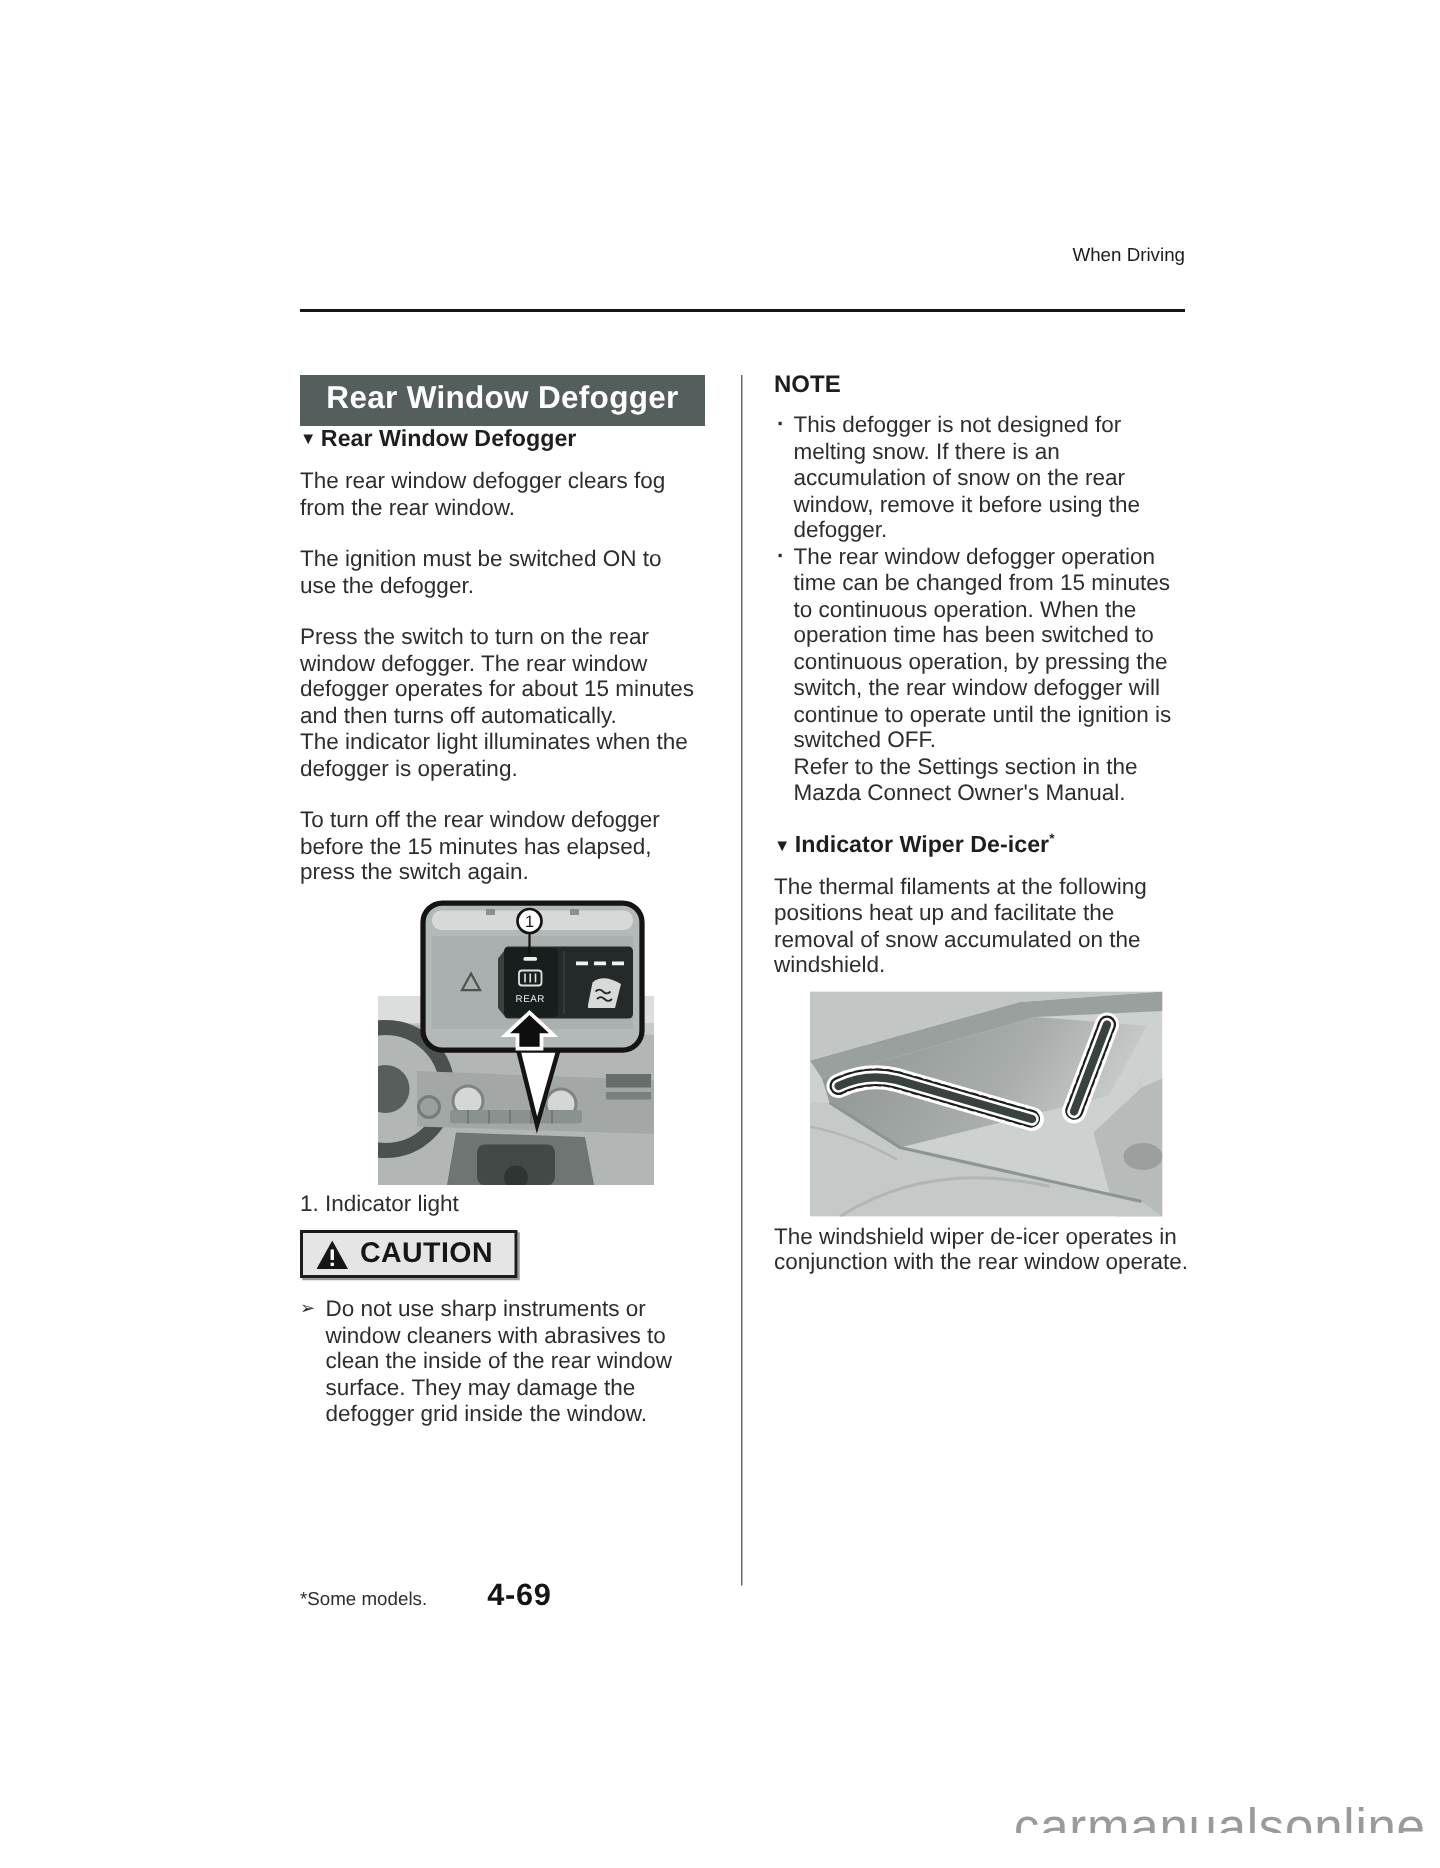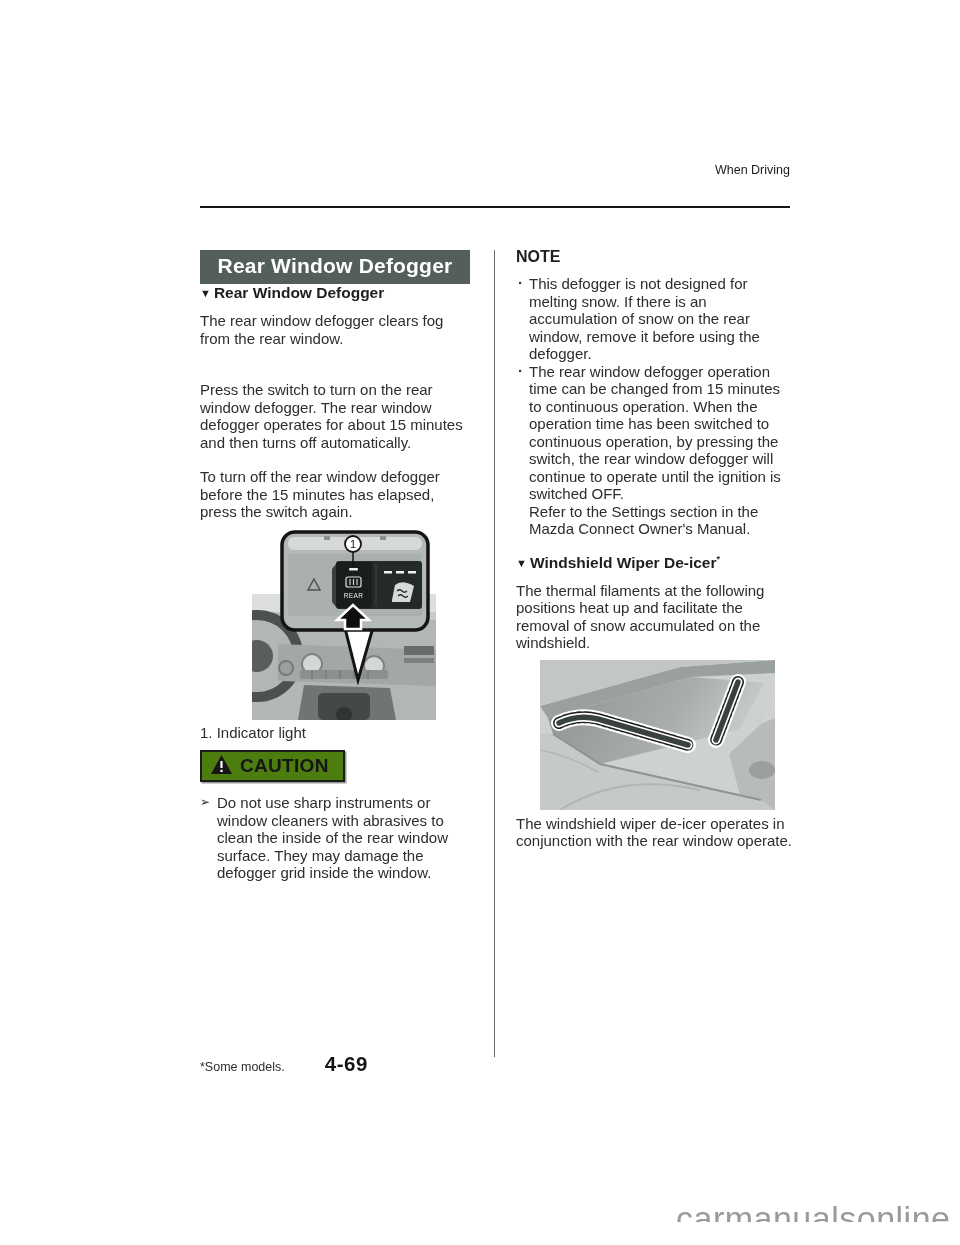--- a/index.html
+++ b/index.html
@@ -33,23 +33,23 @@
   .tri { font-size:11px; position:relative; top:-1px; margin-right:3px; }
   h3.sub sup { font-size:9px; vertical-align:super; }
   .mt-title { margin-top:24px; }
   .gap { height:17px; }
   
   .fig1 { margin:7px 0 0 52px; width:184px; height:192px; }
   .fig-caption { font-size:15px; line-height:17.5px; margin-top:4px; color:#2d2d2d; }
   .fig2 { margin:8px 0 5px 24px; width:235px; height:150px; }
   
   .caution-box {
-    display:inline-flex; gap:8px;
+    display:inline-flex; align-items:center; gap:8px;
     border:2px solid #1c1c1c; box-shadow:1.5px 1.5px 0 #9a9a9a;
-    padding:3px 14px 3px 9px; margin:9px 0 12px 0; background:#4d7c0f;
+    padding:3px 14px 3px 9px; margin:9px 0 12px 0; background:#e5e5e5;
   }
   .caution-label { font-size:19px; font-weight:bold; color:#161616; letter-spacing:.3px; }
   .caution-item { position:relative; padding-left:17px; }
   .caution-marker { position:absolute; left:0; top:0; font-size:12px; }
   
   .note-label { font-size:16px; font-weight:bold; color:#1e1e1e; margin-bottom:9px; }
   .note-item { position:relative; padding-left:13px; }
   .note-bullet { position:absolute; left:2px; top:-1px; font-weight:bold; }
   .note-cont { padding-left:13px; }
   
@@ -74,22 +74,24 @@
   <div class="col-divider"></div>
 
   <div class="col-left">
 
     <div class="title-box">Rear Window Defogger</div>
 
     <h3 class="sub mt-title"><span class="tri">▼</span><span>Rear Window Defogger</span></h3>
 
     <p class="body">The rear window defogger clears fog from the rear window.</p>
     <div class="gap"></div>
+    <p class="body">The ignition must be switched ON to use the defogger.</p>
     <div class="gap"></div>
     <p class="body">Press the switch to turn on the rear window defogger. The rear window defogger operates for about 15 minutes and then turns off automatically.</p>
+    <p class="body">The indicator light illuminates when the defogger is operating.</p>
     <div class="gap"></div>
     <p class="body">To turn off the rear window defogger before the 15 minutes has elapsed, press the switch again.</p>
 
     
     <div class="fig1">
       <svg viewBox="0 0 184 192" width="184" height="192">
 
         <g>
           <rect x="0" y="66" width="184" height="126" fill="#c6cac9"></rect>
           <rect x="0" y="66" width="184" height="18" fill="#dbdedd"></rect>
@@ -177,21 +179,21 @@
   <div class="col-right">
 
     <div class="note-label">NOTE</div>
 
     <div class="note-item"><span class="note-bullet">·</span><span>This defogger is not designed for melting snow. If there is an accumulation of snow on the rear window, remove it before using the defogger.</span></div>
 
     <div class="note-item"><span class="note-bullet">·</span><span>The rear window defogger operation time can be changed from 15 minutes to continuous operation. When the operation time has been switched to continuous operation, by pressing the switch, the rear window defogger will continue to operate until the ignition is switched OFF.</span></div>
 
     <div class="note-cont">Refer to the Settings section in the Mazda Connect Owner's Manual.</div>
 
-    <h3 class="sub" style="margin-top:12px;"><span class="tri">▼</span><span>Windshield Wiper De-icer</span><sup>*</sup></h3>
+    <h3 class="sub" style="margin-top:12px;"><span class="tri">▼</span><span>Indicator Wiper De-icer</span><sup>*</sup></h3>
 
     <p class="body">The thermal filaments at the following positions heat up and facilitate the removal of snow accumulated on the windshield.</p>
 
     <div class="fig2">
       <svg viewBox="0 0 235 150" width="235" height="150">
         <defs>
           <linearGradient id="glassGrad" x1="0" y1="0" x2="1" y2="0.25">
             <stop offset="0" stop-color="#8d9392"></stop>
             <stop offset="0.65" stop-color="#a9aead"></stop>
             <stop offset="1" stop-color="#c9cdcc"></stop>

